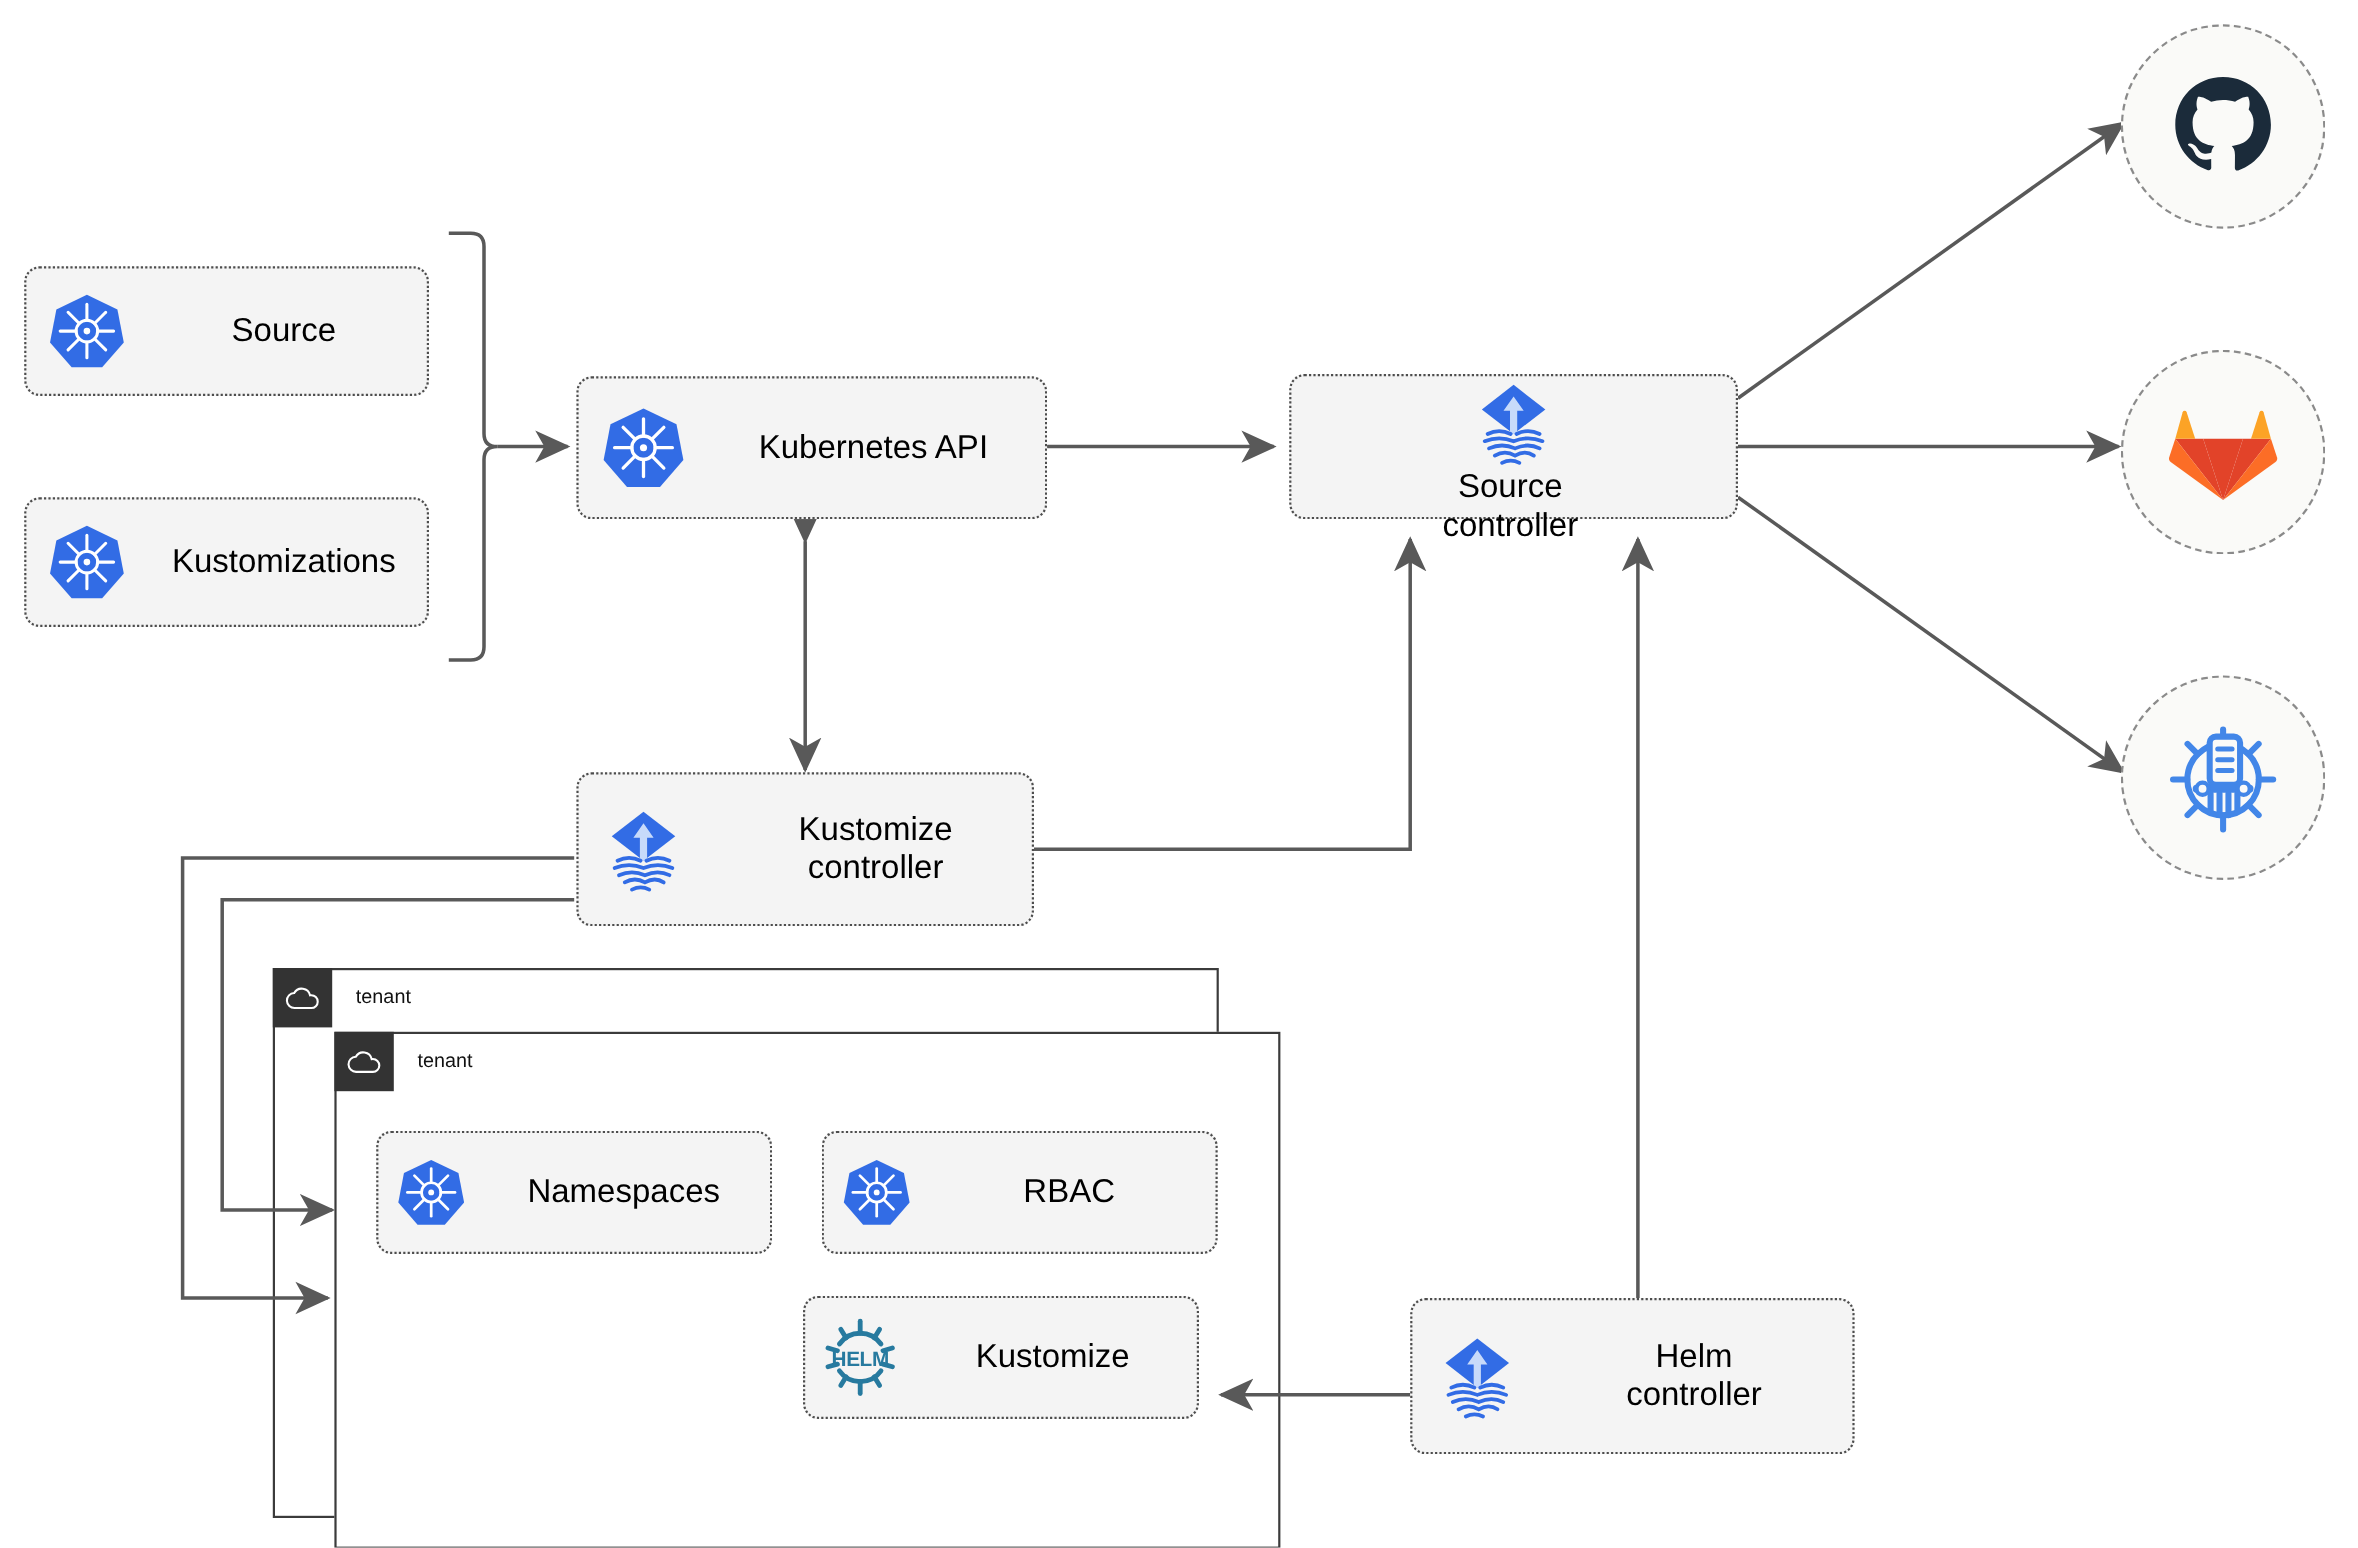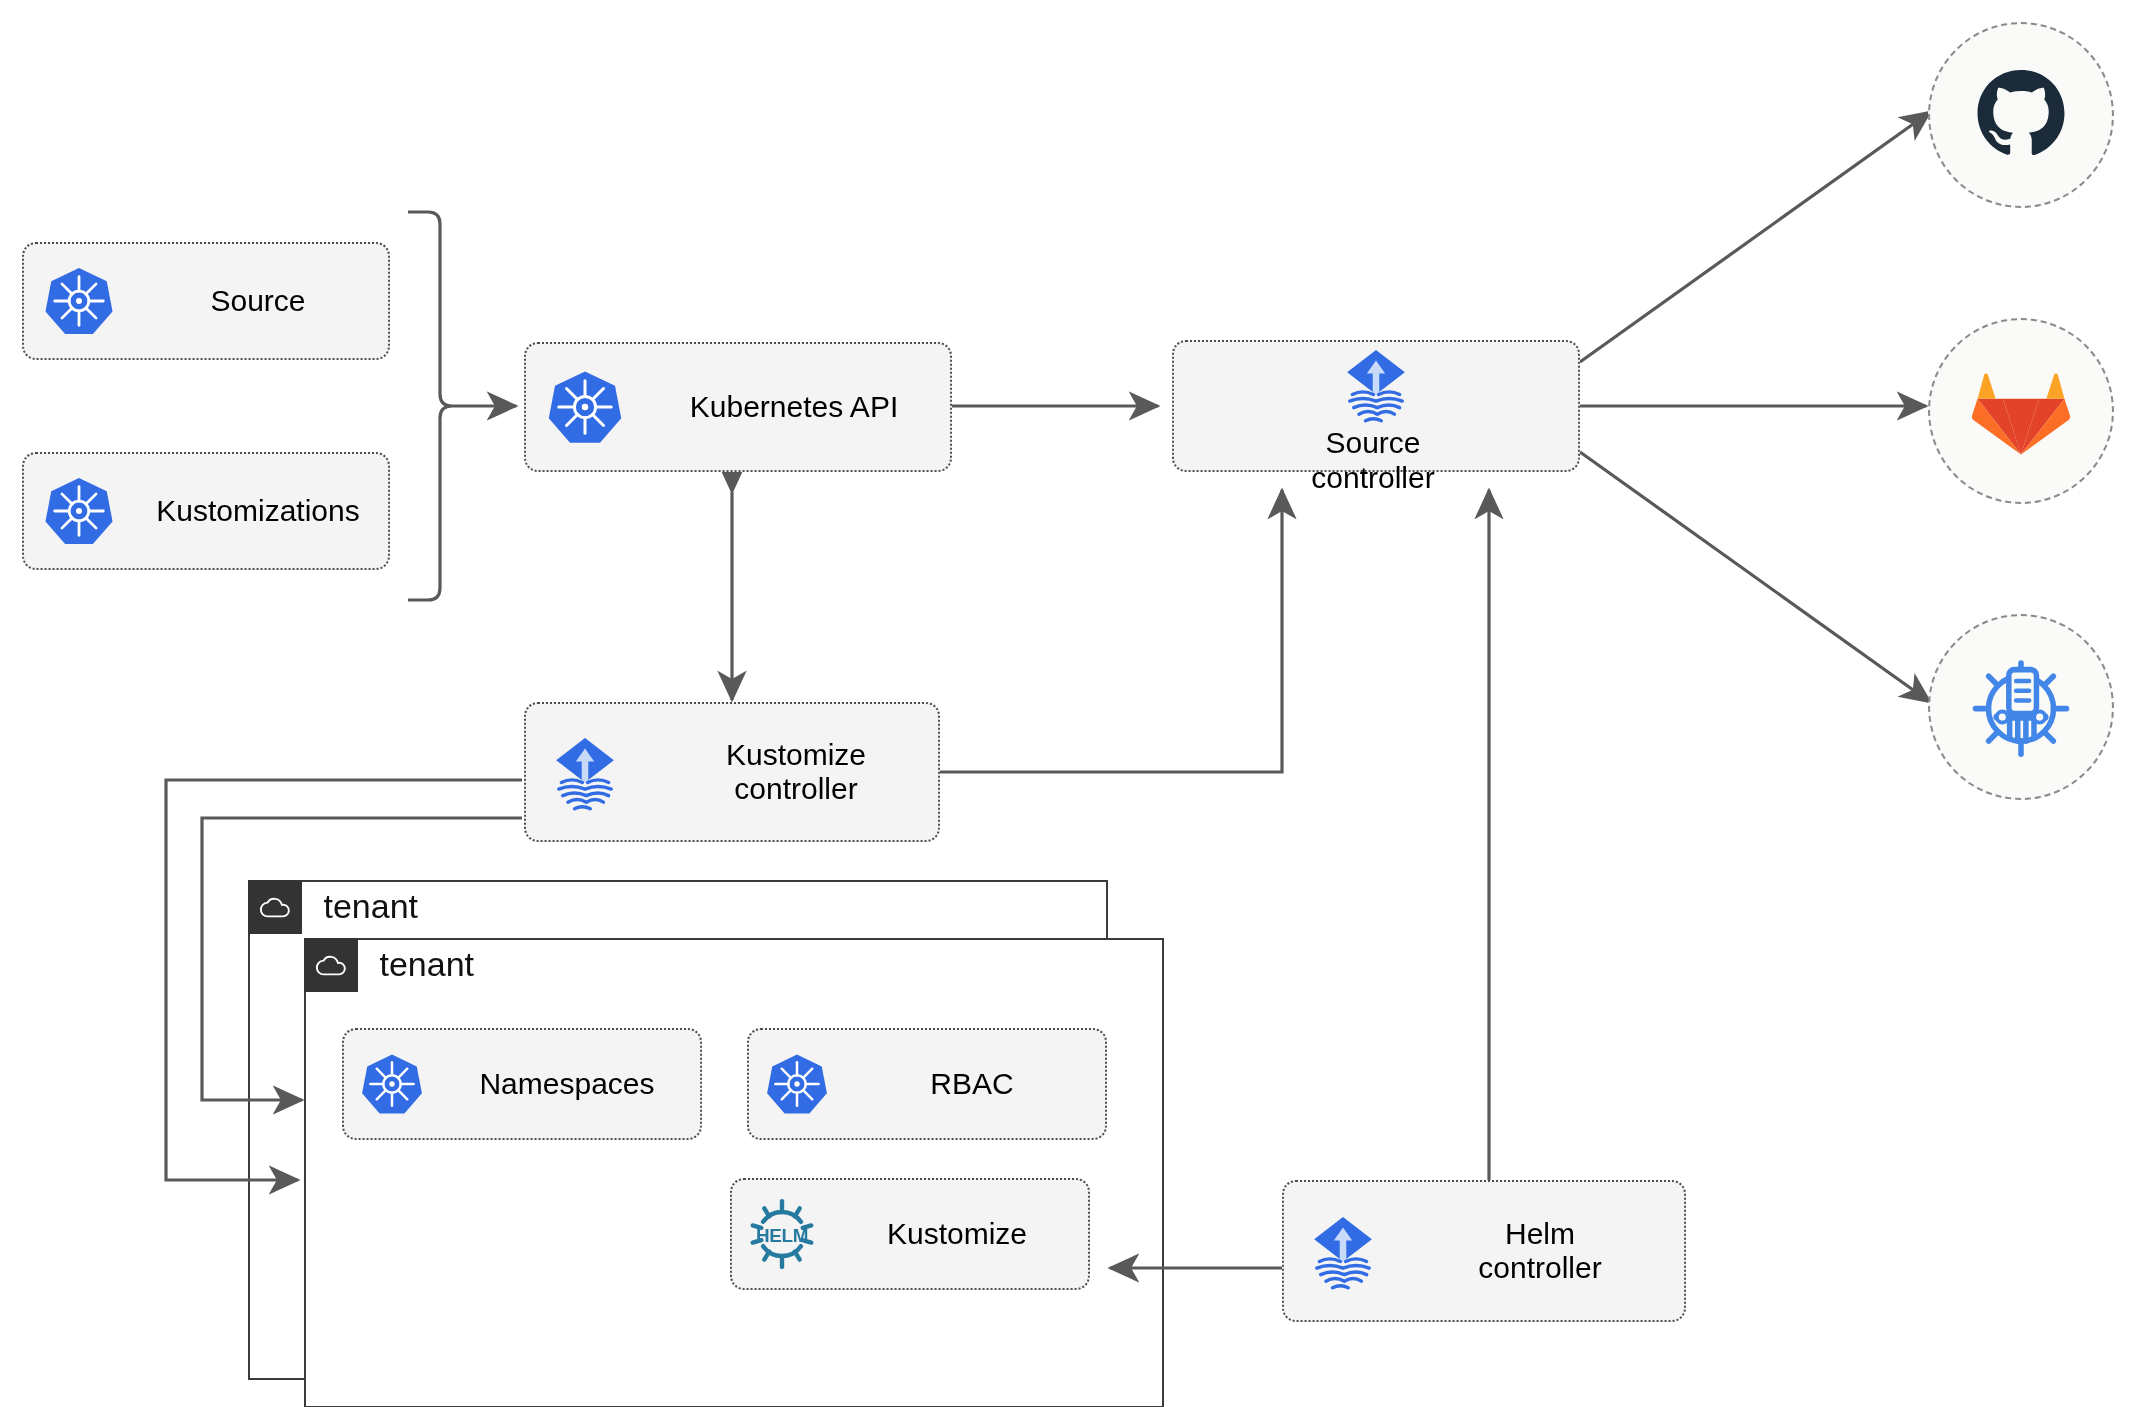--- a/index.html
+++ b/index.html
@@ -48,21 +48,21 @@
   .tenant .tbar{
     position:absolute;left:-0px;top:-0px;
     display:flex;align-items:center;
   }
   .tenant .tsq{
     width:54px;height:54px;background:#333333;
     display:flex;align-items:center;justify-content:center;
     margin-left:-2.5px;margin-top:-2.5px;
   }
   .tenant .tname{
-    font-size:34px;color:#111;margin-left:22px;margin-top:-2px;
+    font-size:18px;color:#111;margin-left:22px;margin-top:-2px;
   }
 
   svg.wires{position:absolute;left:0;top:0;width:2144px;height:1407px;z-index:1;}
 </style>
 </head>
 <body>
 
 <div id="canvas">
 
   <svg class="wires" viewBox="0 0 2144 1407">

